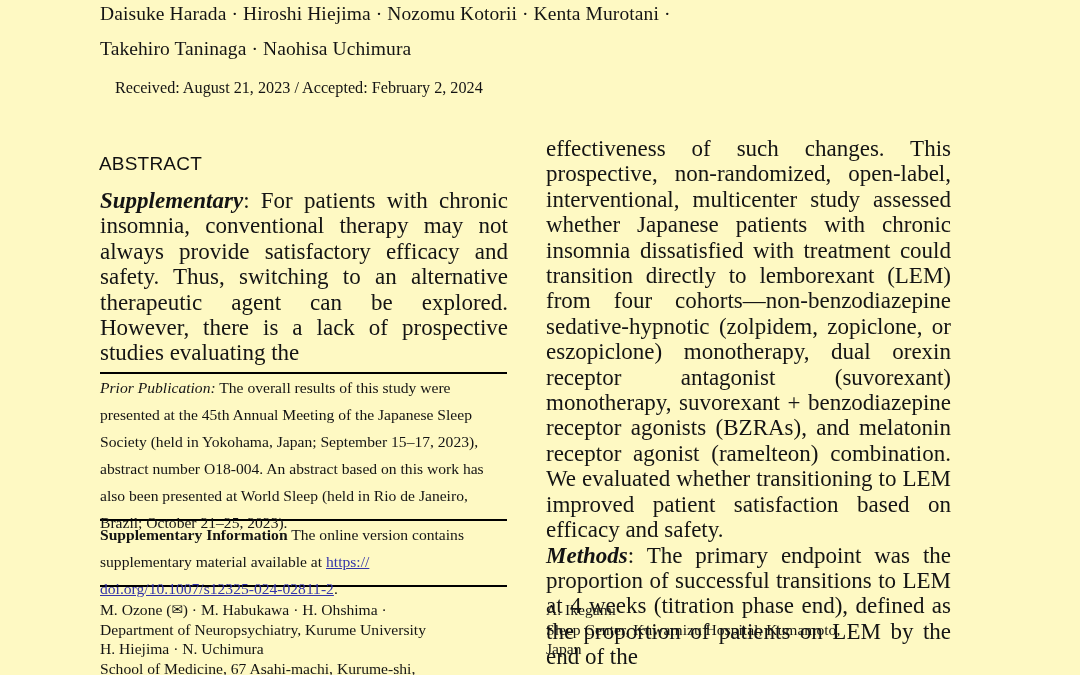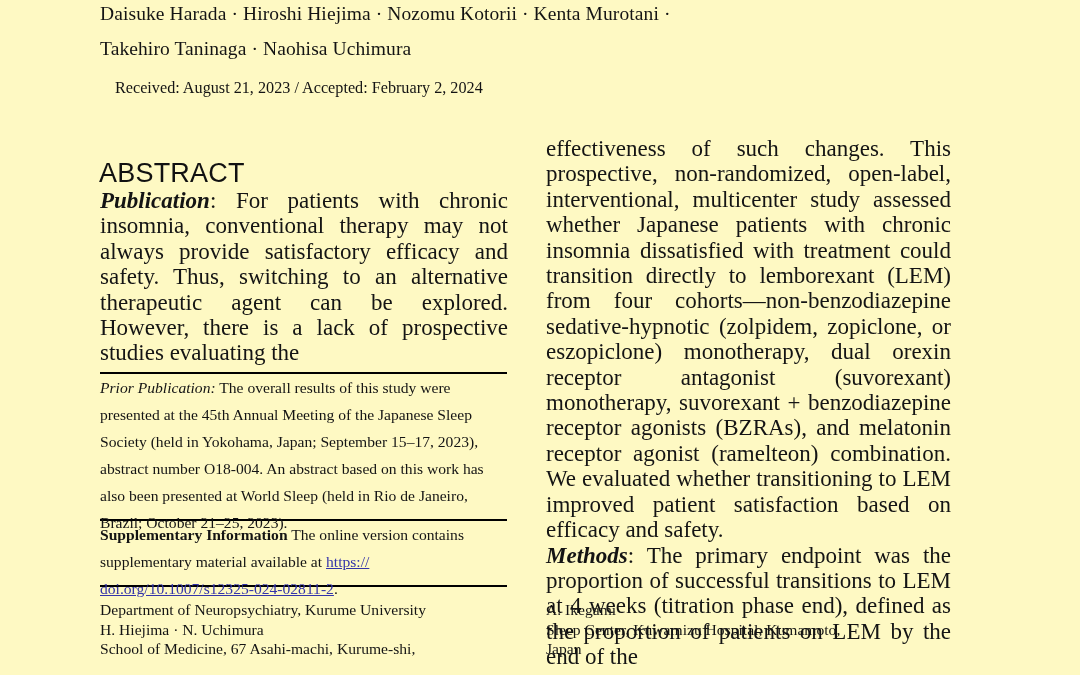--- a/index.html
+++ b/index.html
@@ -49,21 +49,21 @@
     color: #141414;
   }
   .dates .ln { display: block; }
 
   
   .abstract-head {
     position: absolute;
     left: 99px;
     top: 140px;
     font-family: "Liberation Sans", "DejaVu Sans", sans-serif;
-    font-size: 27px;
+    font-size: 19px;
     font-weight: 400;
     letter-spacing: 0.2px;
     color: #111111;
   }
 
   
   .para {
     font-size: 23px;
     line-height: 25.4px;
     text-align: justify;
@@ -148,41 +148,42 @@
     <span class="ln">Takehiro Taninaga · Naohisa Uchimura</span>
   </div>
 
   <div class="dates">
     <span class="ln">Received: August 21, 2023 / Accepted: February 2, 2024</span>
   </div>
 
   <h1 class="abstract-head">ABSTRACT</h1>
 
   <div class="left-intro">
-    <p class="para"><span class="lead-i">Publication</span><span>: For patients with chronic insomnia, conventional therapy may not always provide satisfactory efficacy and safety. Thus, switching to an alternative therapeutic agent can be explored. However, there is a lack of prospective studies evaluating the</span></p>
+    <p class="para"><span class="lead-i">Supplementary</span><span>: For patients with chronic insomnia, conventional therapy may not always provide satisfactory efficacy and safety. Thus, switching to an alternative therapeutic agent can be explored. However, there is a lack of prospective studies evaluating the</span></p>
   </div>
 
   <div class="right-flow">
     <p class="para">effectiveness of such changes. This prospective, non-randomized, open-label, interventional, multicenter study assessed whether Japanese patients with chronic insomnia dissatisfied with treatment could transition directly to lemborexant (LEM) from four cohorts—non-benzodiazepine sedative-hypnotic (zolpidem, zopiclone, or eszopiclone) monotherapy, dual orexin receptor antagonist (suvorexant) monotherapy, suvorexant + benzodiazepine receptor agonists (BZRAs), and melatonin receptor agonist (ramelteon) combination. We evaluated whether transitioning to LEM improved patient satisfaction based on efficacy and safety.</p>
     <p class="para"><span class="lead-i">Methods</span><span>: The primary endpoint was the proportion of successful transitions to LEM at 4 weeks (titration phase end), defined as the proportion of patients on LEM by the end of the</span></p>
   </div>
 
   <hr class="hr hr-1">
   <hr class="hr hr-2">
   <hr class="hr hr-3">
 
   <div class="footnote fn-prior">
     <span class="lbl">Prior Publication:</span><span> The overall results of this study were presented at the 45th Annual Meeting of the Japanese Sleep Society (held in Yokohama, Japan; September 15–17, 2023), abstract number O18-004. An abstract based on this work has also been presented at World Sleep (held in Rio de Janeiro, Brazil; October 21–25, 2023).</span>
   </div>
 
   <div class="footnote fn-supp">
     <span class="lbl">Supplementary Information</span><span>   The online version contains supplementary material available at </span><a class="doi-link" href="#">https:// doi.org/10.1007/s12325-024-02811-2</a><span>.</span>
   </div>
 
   <div class="affil affil-left">
+    <span class="ln"><span>M. Ozone (</span><span class="env">✉</span><span>) · M. Habukawa · H. Ohshima ·</span></span>
     <span class="ln">Department of Neuropsychiatry, Kurume University</span>
     <span class="ln">H. Hiejima · N. Uchimura</span>
     <span class="ln">School of Medicine, 67 Asahi-machi, Kurume-shi,</span>
 
   </div>
 
   <div class="affil affil-right">
     <span class="ln">A. Ikegami</span>
     <span class="ln">Sleep Center, Kuwamizu Hospital, Kumamoto,</span>
     <span class="ln">Japan</span>

